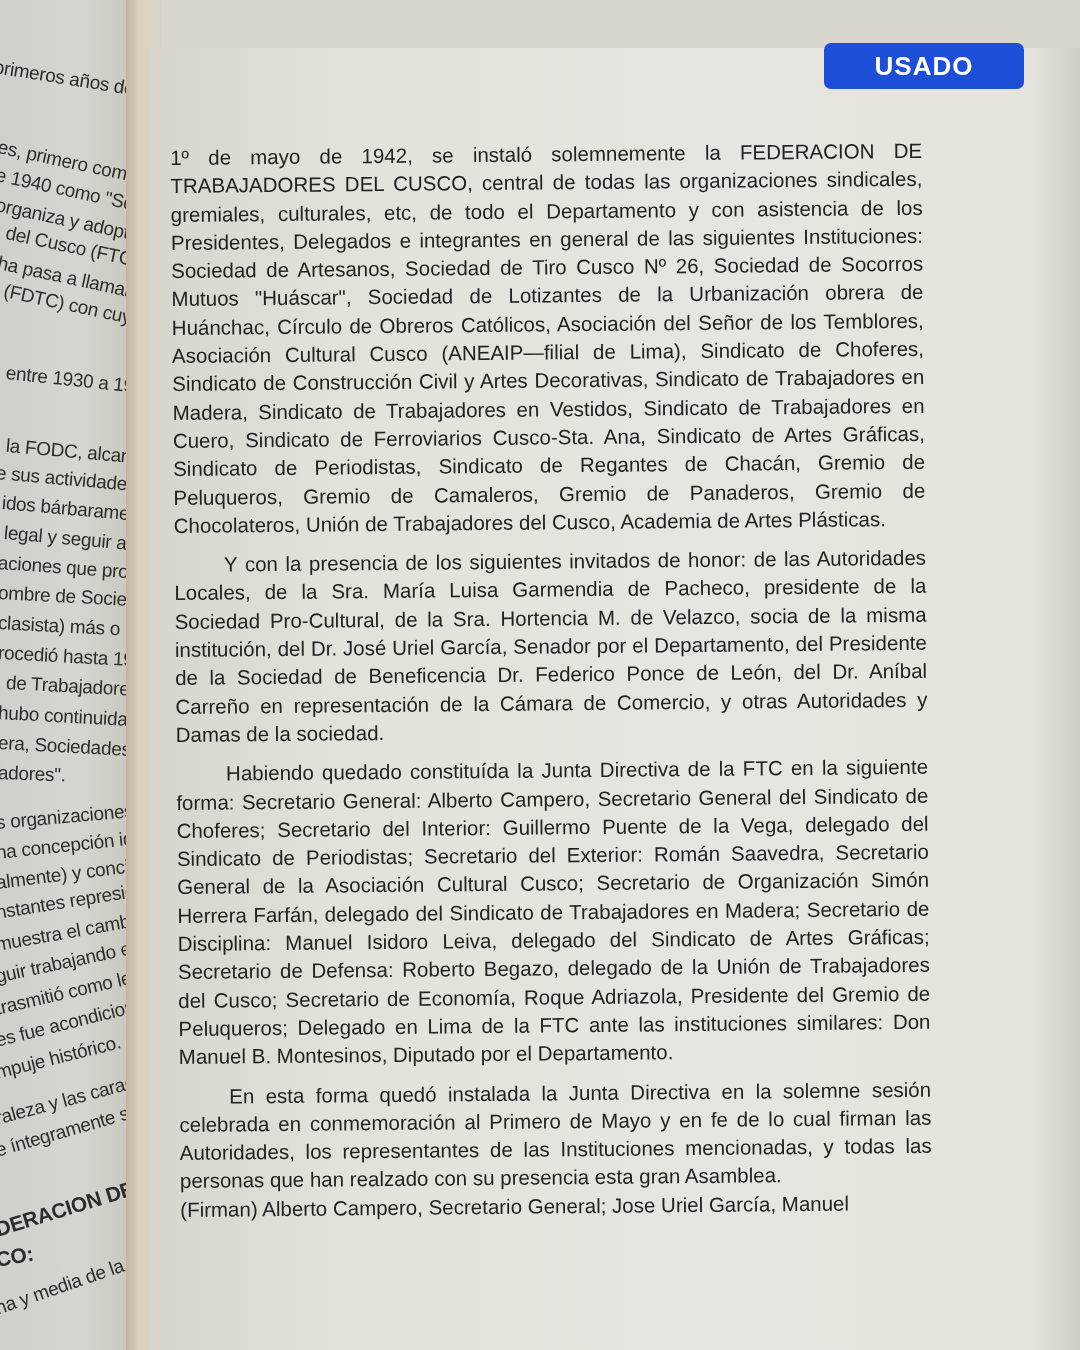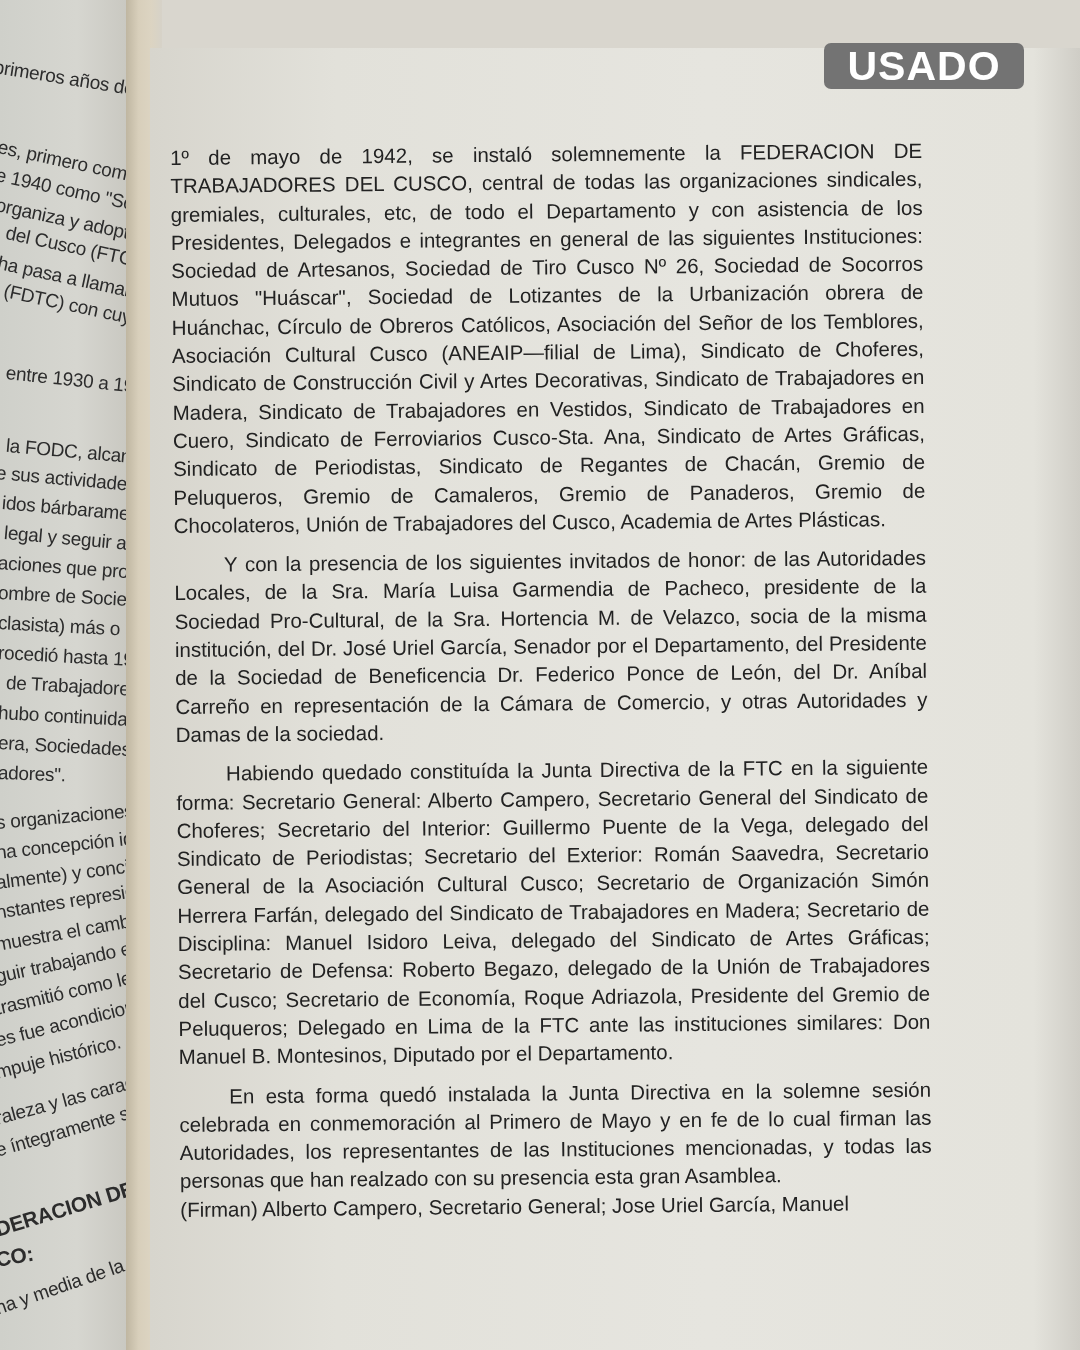--- a/index.html
+++ b/index.html
@@ -86,26 +86,26 @@
       font-size: 21px;
       color: #1f1f1f;
     }
     
     .badge {
       position: absolute;
       left: 824px;
       top: 43px;
       width: 200px;
       height: 46px;
-      background: #737373;
+      background: #1d4ed8;
       border-radius: 7px;
       color: #ffffff;
       font-family: "Liberation Sans", sans-serif;
       font-weight: bold;
-      font-size: 41px;
+      font-size: 26px;
       line-height: 46px;
       text-align: center;
       letter-spacing: 1px;
     }
   </style>
 </head>
 <body>
 
 <div class="left-page">
   <div class="frag" style="left:-6px; top:56px; transform:rotate(9deg);">primeros años despué</div>

